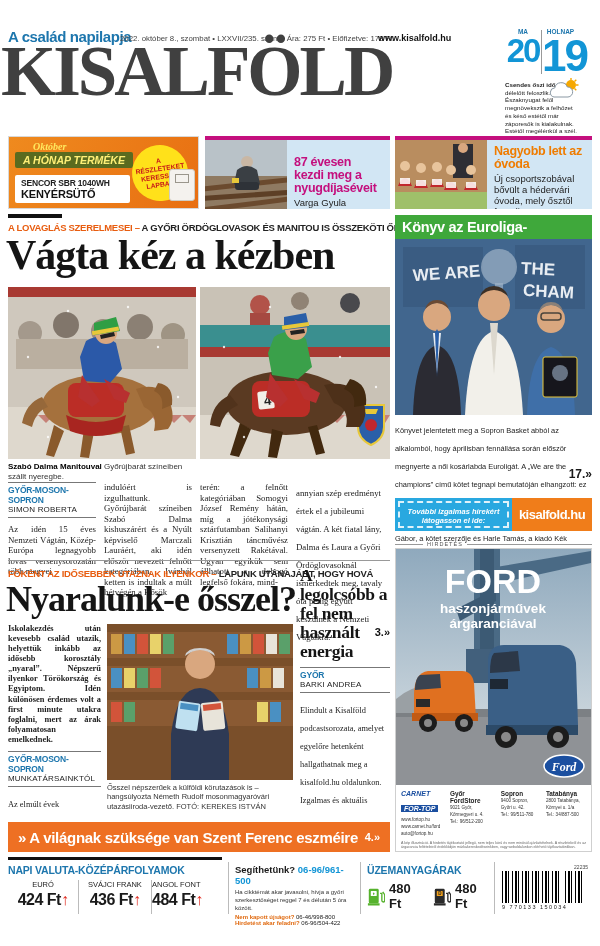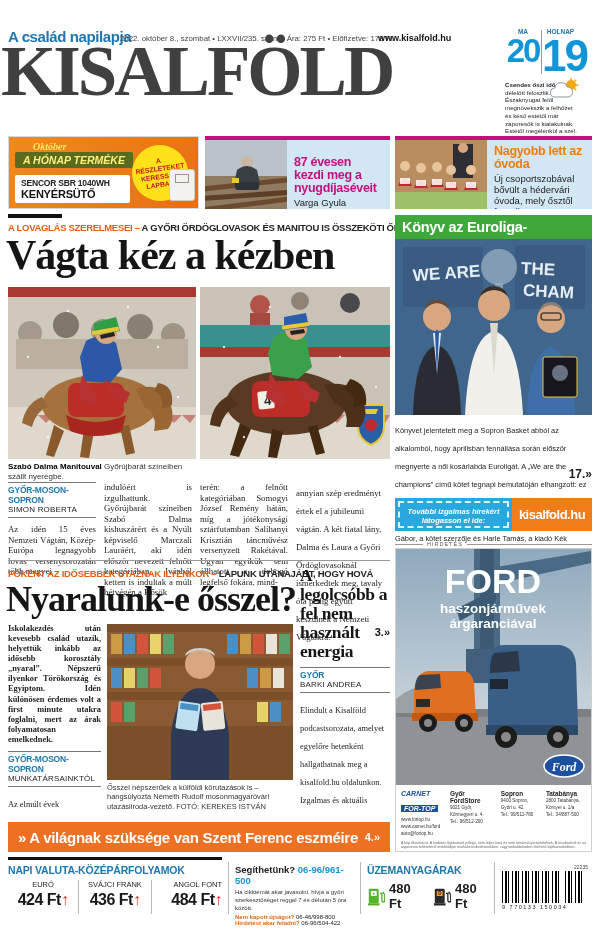--- a/index.html
+++ b/index.html
@@ -486,21 +486,21 @@
       <div style="width:70px;text-align:center">
         <div style="font-size:7.5px;color:#222">EURÓ</div>
         <div style="font-size:16px;font-weight:800;letter-spacing:-.5px;margin-top:2px"><span>424 Ft</span><span style="color:#e02b20">↑</span></div>
       </div>
       <div class="vrule" style="height:34px"></div>
       <div style="width:72px;text-align:center">
         <div style="font-size:7.5px;color:#222">SVÁJCI FRANK</div>
         <div style="font-size:16px;font-weight:800;letter-spacing:-.5px;margin-top:2px"><span>436 Ft</span><span style="color:#e02b20">↑</span></div>
       </div>
       <div class="vrule" style="height:34px"></div>
-      <div style="width:70px;text-align:right">
+      <div style="width:70px;text-align:left">
         <div style="font-size:7.5px;color:#222">ANGOL FONT</div>
         <div style="font-size:16px;font-weight:800;letter-spacing:-.5px;margin-top:2px"><span>484 Ft</span><span style="color:#e02b20">↑</span></div>
       </div>
     </div>
   </div>
 
   <div class="abs vrule" style="left:228px;top:862px;height:52px"></div>
 
   <div class="abs" style="left:235px;top:864px;width:120px">
     <div style="font-size:9.5px;font-weight:bold"><span>Segíthetünk?</span>

